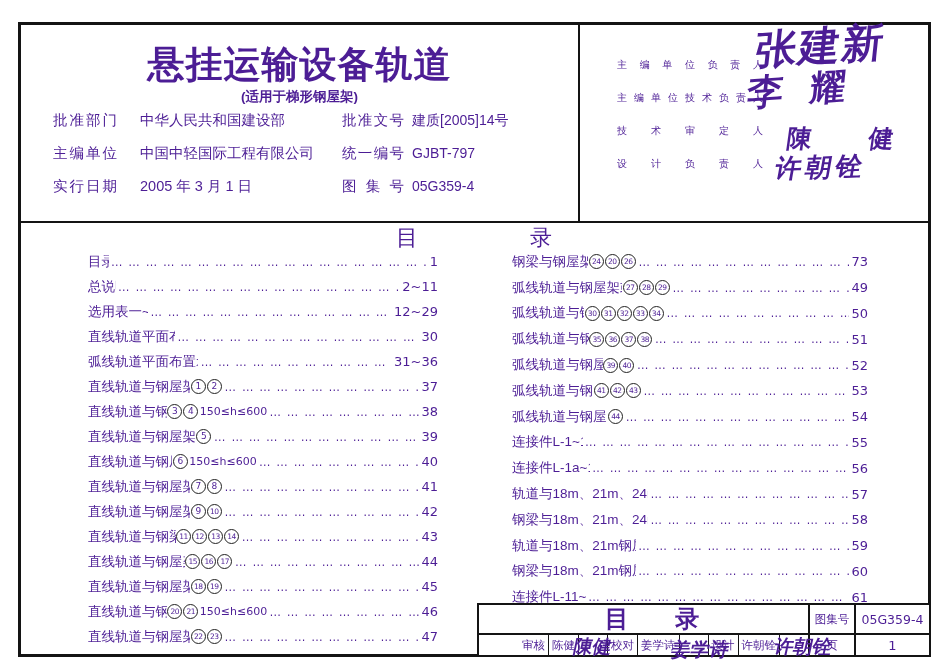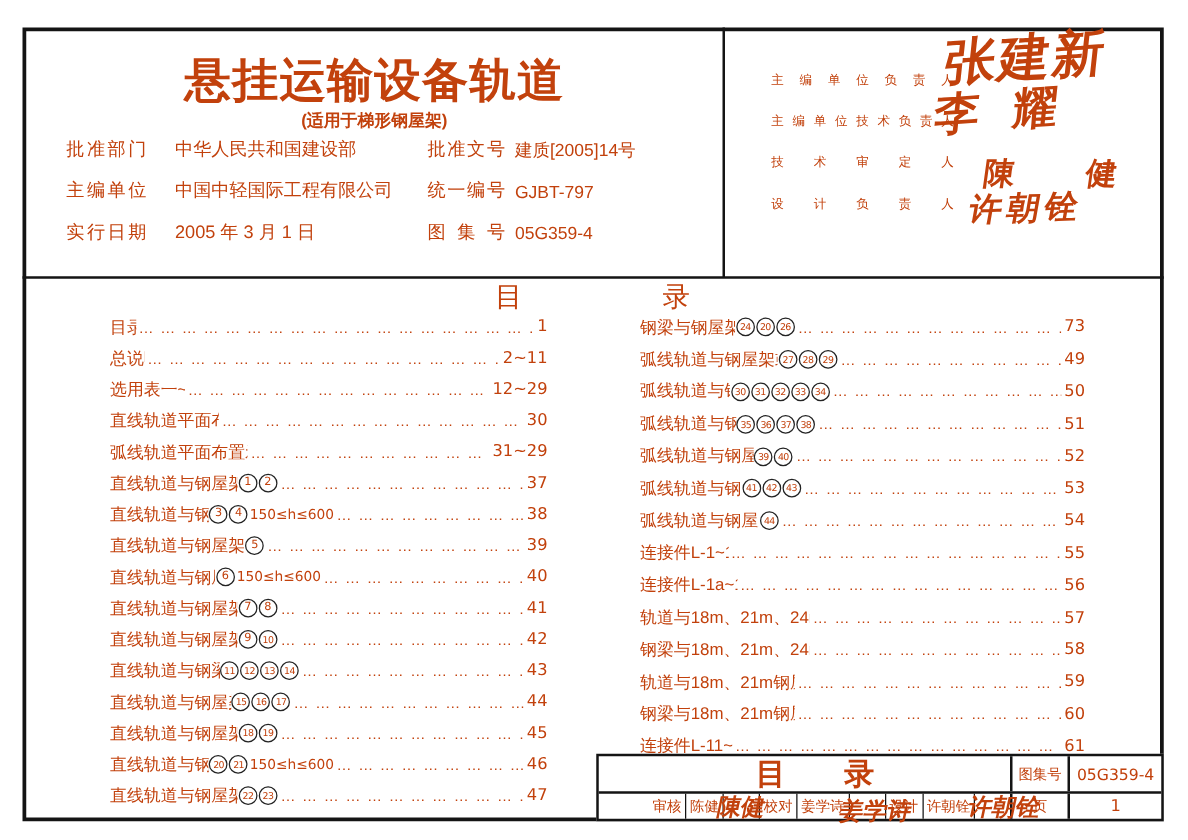--- a/index.html
+++ b/index.html
@@ -1,17 +1,17 @@
 <!DOCTYPE html>
 <html><head>
 <meta charset="utf-8">
 <style>
   html,body{margin:0;padding:0;background:#ffffff;}
   .page{position:relative;width:950px;height:672px;background:#ffffff;overflow:hidden;
-        font-family:"Liberation Sans",sans-serif;color:#c2410c;}
+        font-family:"Liberation Sans",sans-serif;color:#4c1d95;}
   .sheet-border{position:absolute;left:18px;top:22px;width:907px;height:629px;
         border:3px solid #141414;}
   .header-hline{position:absolute;left:18px;top:221px;width:913px;height:2px;background:#141414;}
   .header-vline{position:absolute;left:578px;top:22px;width:2px;height:200px;background:#141414;}
 
   
   .doc-title{position:absolute;left:21px;top:40px;width:557px;text-align:center;
         font-size:37px;font-weight:bold;letter-spacing:1px;}
   .doc-subtitle{position:absolute;left:21px;top:88px;width:557px;text-align:center;
         font-size:13.5px;font-weight:bold;}
@@ -132,21 +132,21 @@
         <span class="pagenum">12~29</span>
       </div>
       <div class="toc-row">
         <span class="pre">直线轨道平面布置示意图</span>
         <span class="leader">… … … … … … … … … … … … … … … … … … … … … … … … </span>
         <span class="pagenum">30</span>
       </div>
       <div class="toc-row">
         <span class="pre">弧线轨道平面布置示意图（一）~（六）</span>
         <span class="leader">… … … … … … … … … … … … … … … … … … … … … … … … </span>
-        <span class="pagenum">31~29</span>
+        <span class="pagenum">31~36</span>
       </div>
       <div class="toc-row">
         <span class="pre">直线轨道与钢屋架垂直时的连接详图</span>
         <span class="circ">1</span>
         <span class="circ">2</span>
         <span class="leader">… … … … … … … … … … … … … … … … … … … … … … … … </span>
         <span class="pagenum">37</span>
       </div>
       <div class="toc-row">
         <span class="pre">直线轨道与钢屋架垂直时的连接详图</span>

